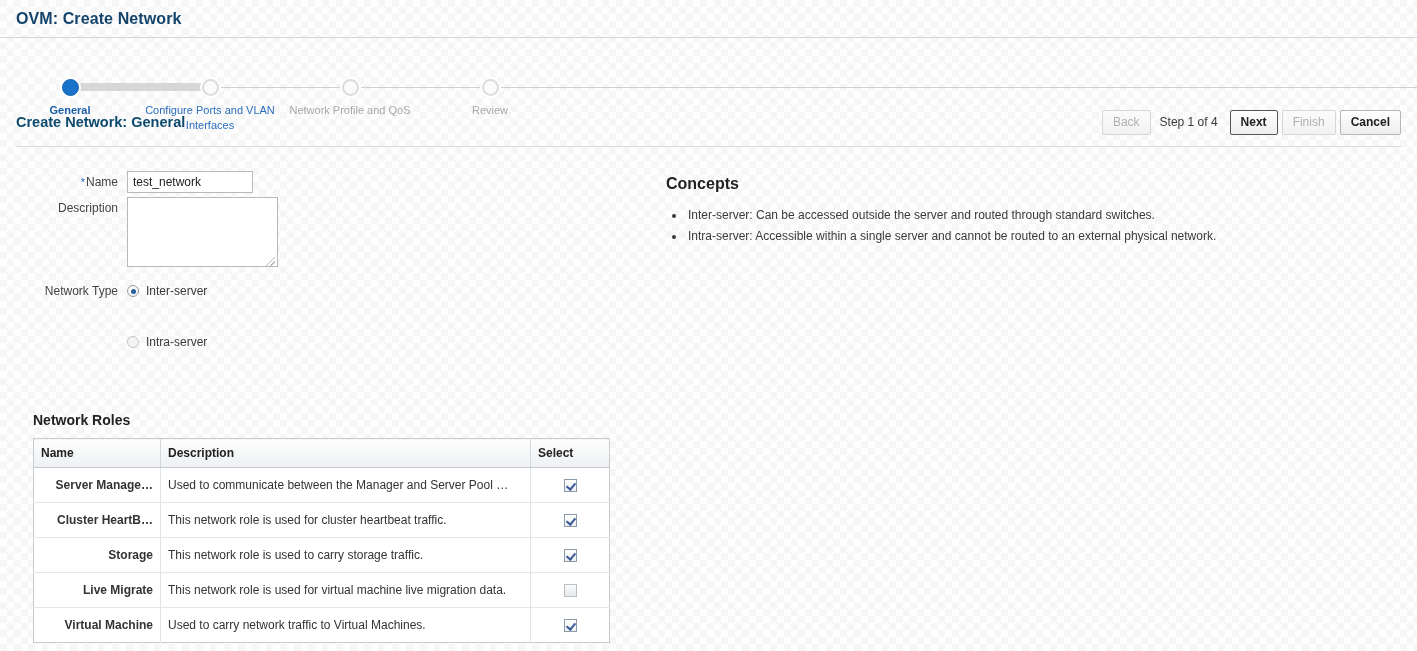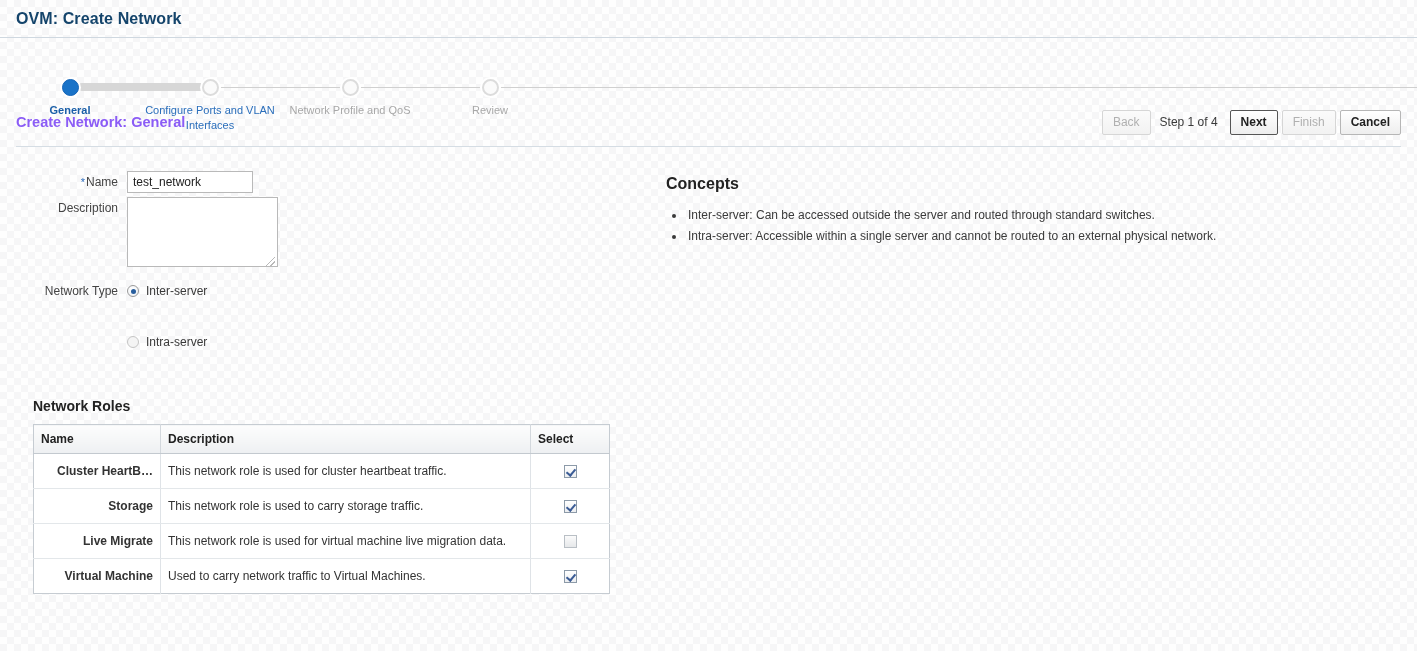--- a/index.html
+++ b/index.html
@@ -104,21 +104,21 @@
     position: relative;
     height: 36px;
     padding: 0 16px;
     display: flex;
     align-items: center;
     justify-content: space-between;
   }
   .subheader-title {
     font-size: 14.5px;
     font-weight: bold;
-    color: #8b5cf6;
+    color: #0c4a6e;
   }
   .subheader-rule {
     height: 1px;
     background: #d5dde4;
     margin: 6px 16px 0 16px;
   }
   .btnbar {
     display: flex;
     align-items: center;
     gap: 0;
@@ -307,21 +307,21 @@
     font-size: 12px;
     color: #3a3a3a;
     line-height: 21px;
     padding-left: 2px;
   }
 
   
   .roles-section {
     position: absolute;
     left: 33px;
-    top: 398px;
+    top: 412px;
     width: 540px;
   }
   .roles-title {
     font-size: 14px;
     font-weight: bold;
     color: #222222;
     margin-bottom: 10px;
   }
   .roles-table {
     border-collapse: collapse;
@@ -491,20 +491,27 @@
   <div class="roles-title">Network Roles</div>
   <table class="roles-table">
     <thead>
       <tr>
         <th class="col-name">Name</th>
         <th class="col-desc">Description</th>
         <th class="col-select center">Select</th>
       </tr>
     </thead>
     <tbody>
+      <tr>
+        <td class="cell-name">Server Manage…</td>
+        <td>Used to communicate between the Manager and Server Pool …</td>
+        <td class="cell-select">
+          <span class="chk checked"></span>
+        </td>
+      </tr>
       <tr>
         <td class="cell-name">Cluster HeartB…</td>
         <td>This network role is used for cluster heartbeat traffic.</td>
         <td class="cell-select">
           <span class="chk checked"></span>
         </td>
       </tr>
       <tr>
         <td class="cell-name">Storage</td>
         <td>This network role is used to carry storage traffic.</td>

